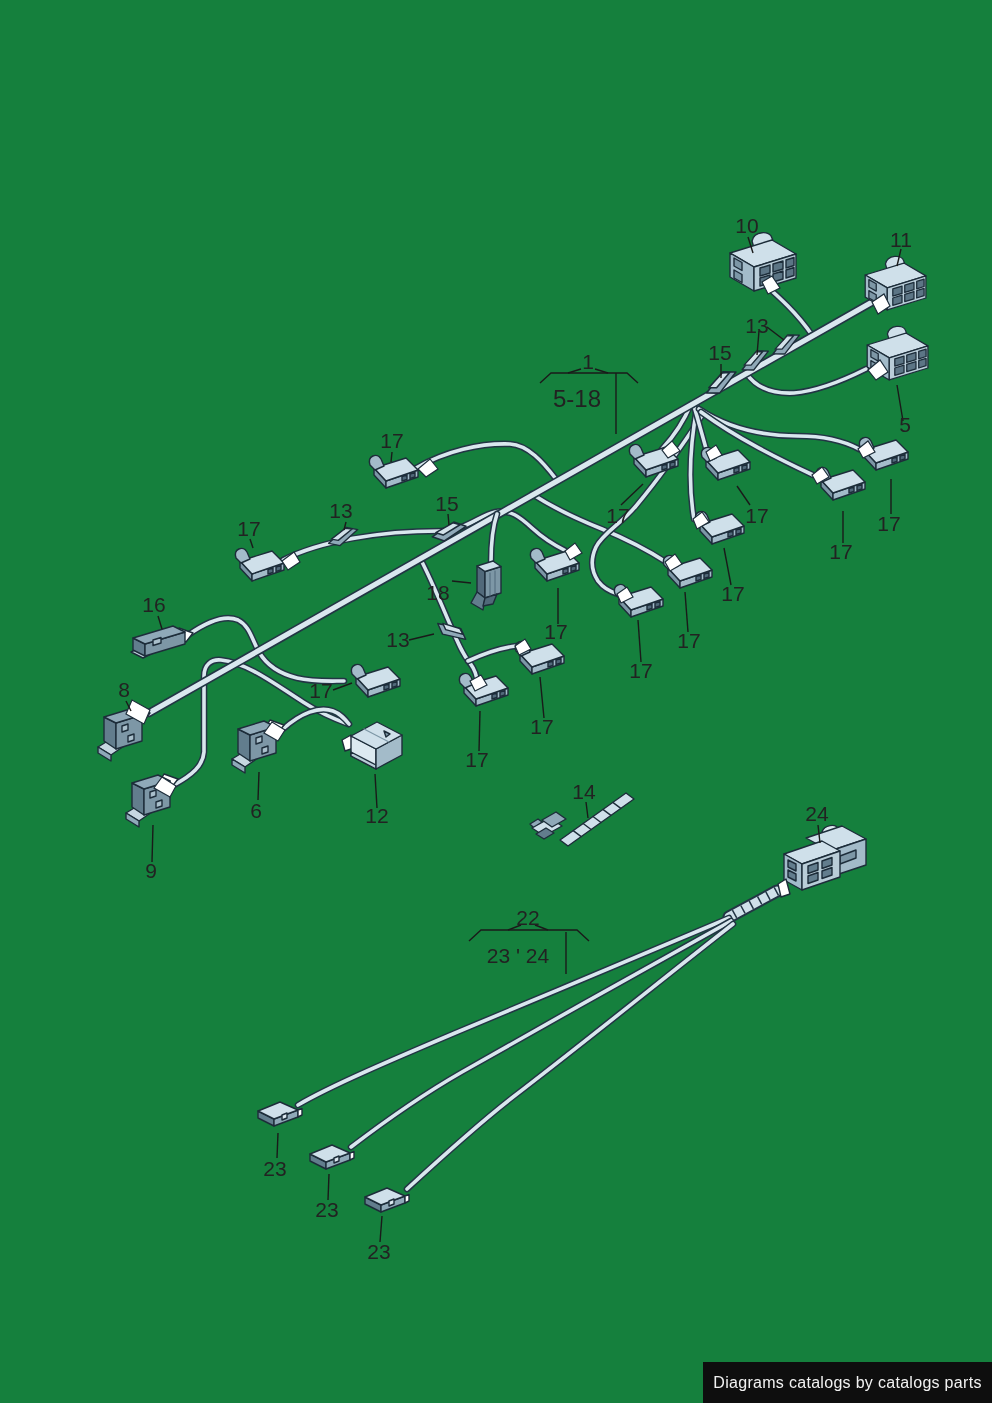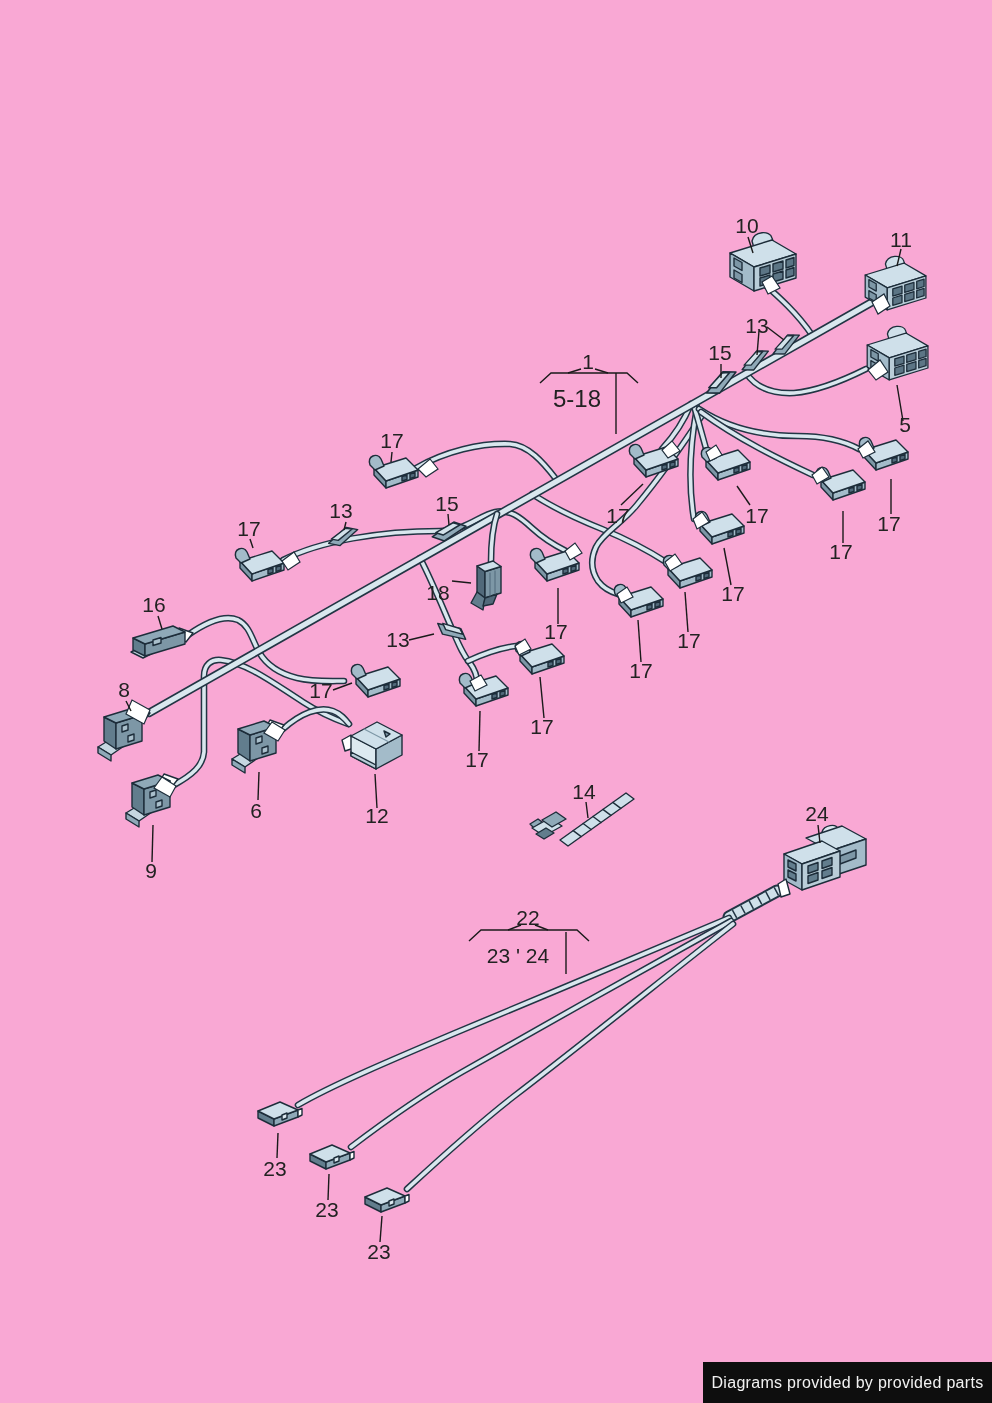--- a/index.html
+++ b/index.html
@@ -1,16 +1,16 @@
 <!DOCTYPE html>
 <html><head>
 <meta charset="utf-8">
 <style>
   html,body{margin:0;padding:0;background:#fff;}
-  #stage{position:relative;width:992px;height:1403px;background:#f9a8d4;overflow:hidden;
+  #stage{position:relative;width:992px;height:1403px;background:#15803d;overflow:hidden;
          font-family:"Liberation Sans",sans-serif;}
   svg{position:absolute;left:0;top:0;}
   .o{stroke:#1d2d3a;stroke-width:1.4;stroke-linejoin:round;stroke-linecap:round;}
   .cd{stroke:#223544;stroke-width:6.6;fill:none;stroke-linecap:round;}
   .cl{stroke:#d9e7ee;stroke-width:3.6;fill:none;stroke-linecap:round;}
   .td{stroke-width:8.4;}
   .tl{stroke-width:5.2;}
   .ld{stroke:#1a1a1a;stroke-width:1.4;fill:none;}
   .fan{fill:#ffffff;stroke:#1d2d3a;stroke-width:1.2;}
   .lbl{font-family:"Liberation Sans",sans-serif;font-size:21px;fill:#222;}
@@ -316,15 +316,15 @@
     <text class="lbl" x="817" y="821">24</text>
     <text class="lbl" x="528" y="925">22</text>
     <text class="lbl" x="518" y="963">23 ' 24</text>
     <text class="lbl" x="275" y="1176">23</text>
     <text class="lbl" x="327" y="1217">23</text>
     <text class="lbl" x="379" y="1259">23</text>
   </g>
 </svg>
 
 <div id="footerbar">
-  <span>Diagrams provided by provided parts</span>
+  <span>Diagrams catalogs by catalogs parts</span>
 </div>
 </div>
 
 </body></html>

